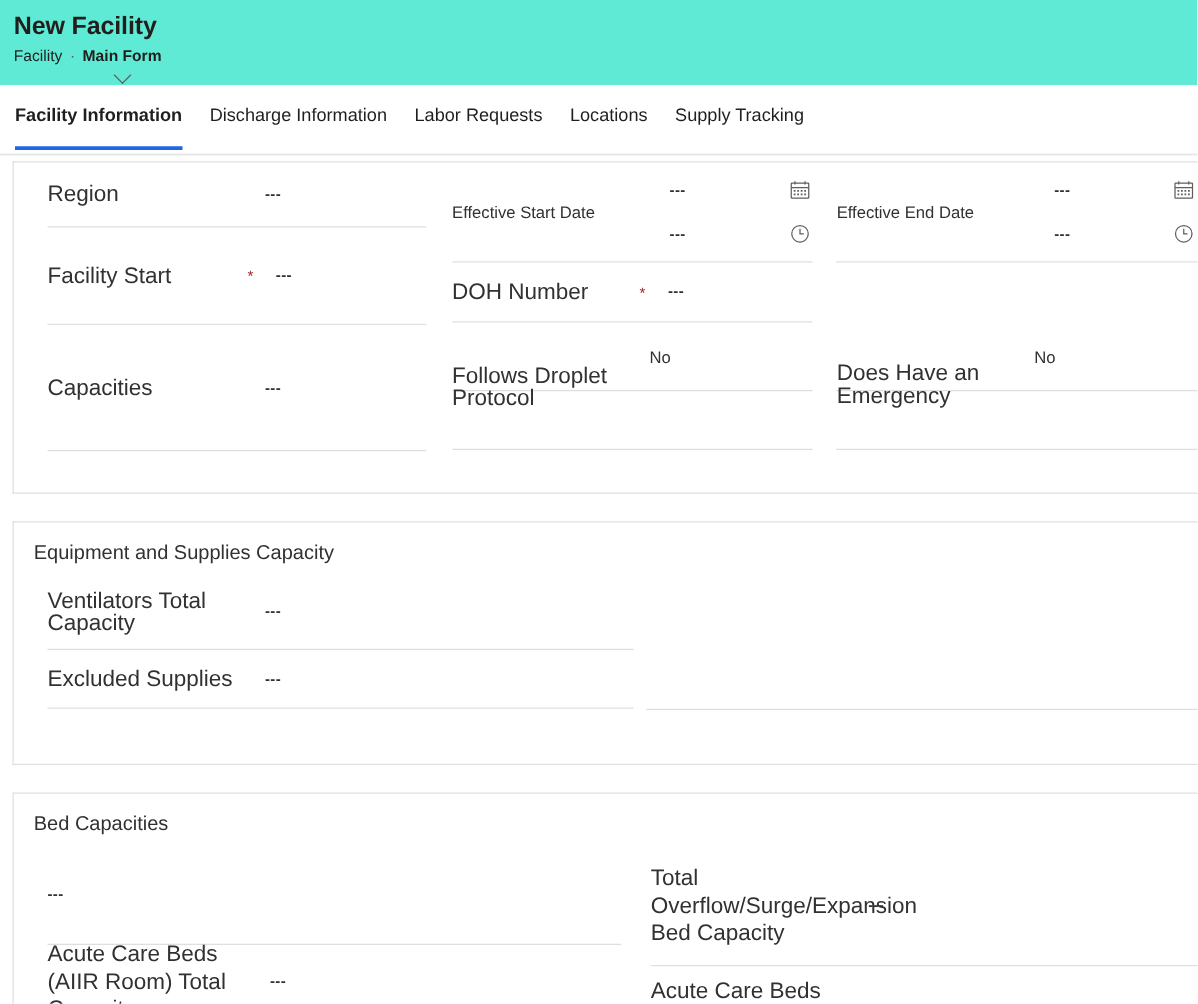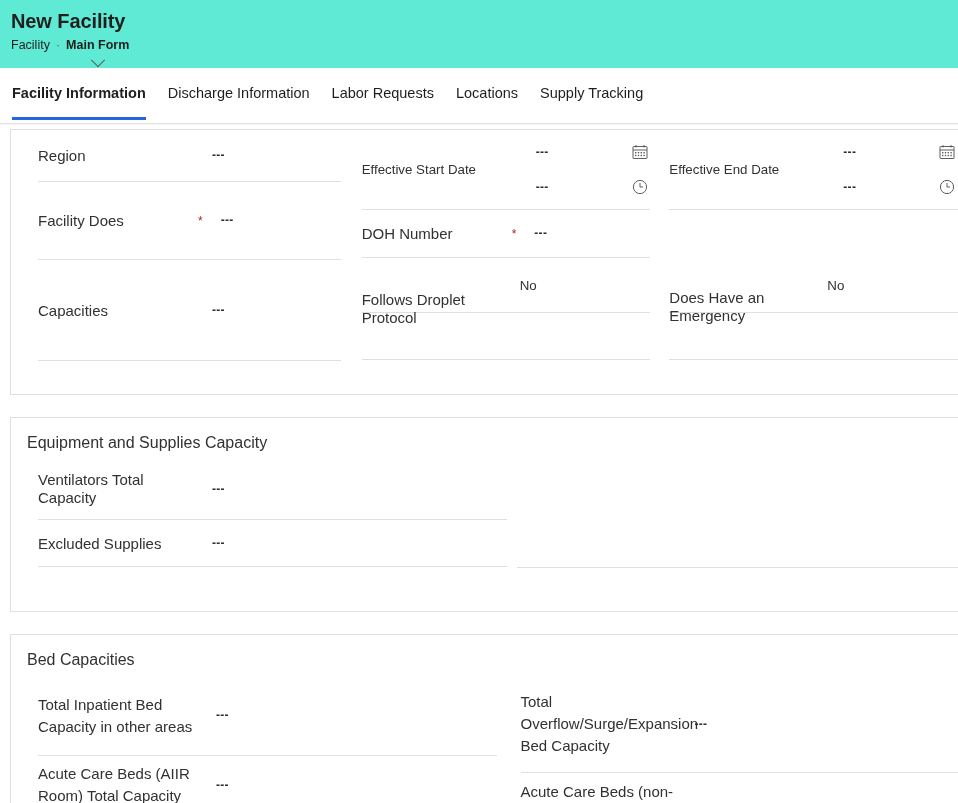--- a/index.html
+++ b/index.html
@@ -125,21 +125,21 @@
 
   
   .field {
     display: flex;
     align-items: center;
     border-bottom: 1px solid #e1dfdd;
     box-sizing: border-box;
     position: relative;
   }
   .flabel {
-    font-size: 15px;
+    font-size: 18px;
     color: #323130;
     line-height: 21px;
     flex: 0 0 auto;
     padding-right: 6px;
   }
   .req {
     color: #a4262c;
     font-size: 12px;
     line-height: 10px;
     margin-left: 2px;
@@ -277,21 +277,21 @@
 
   <div class="card">
     <div class="cols">
 
       <div class="col c1">
         <div class="field r-region">
           <span class="flabel">Region</span>
           <span class="fval dash">---</span>
         </div>
         <div class="field r-facility">
-          <span class="flabel">Facility Does</span>
+          <span class="flabel">Facility Start</span>
           <span class="req">*</span>
           <span class="fval dash" style="margin-left:18px">---</span>
         </div>
         <div class="field r-desc">
           <span class="flabel">Capacities</span>
           <span class="fval dash">---</span>
         </div>
         <div class="field r-pad-left"></div>
       </div>
 
@@ -414,21 +414,20 @@
         <div style="height:43px"></div>
       </div>
     </div>
   </div>
 
   <div class="card">
     <div class="card-title">Bed Capacities</div>
     <div class="cols">
       <div class="col bed-c1">
         <div class="field r-bed-tall">
-          <span class="flabel">Total Inpatient Bed Capacity in other areas</span>
           <span class="fval dash">---</span>
         </div>
         <div class="field r-bed-med">
           <span class="flabel">Acute Care Beds (AIIR Room) Total Capacity</span>
           <span class="fval dash">---</span>
         </div>
         <div class="field r-bed-last">
           <span class="flabel">ICU Beds (AIIR Room)</span>
         </div>
       </div>

